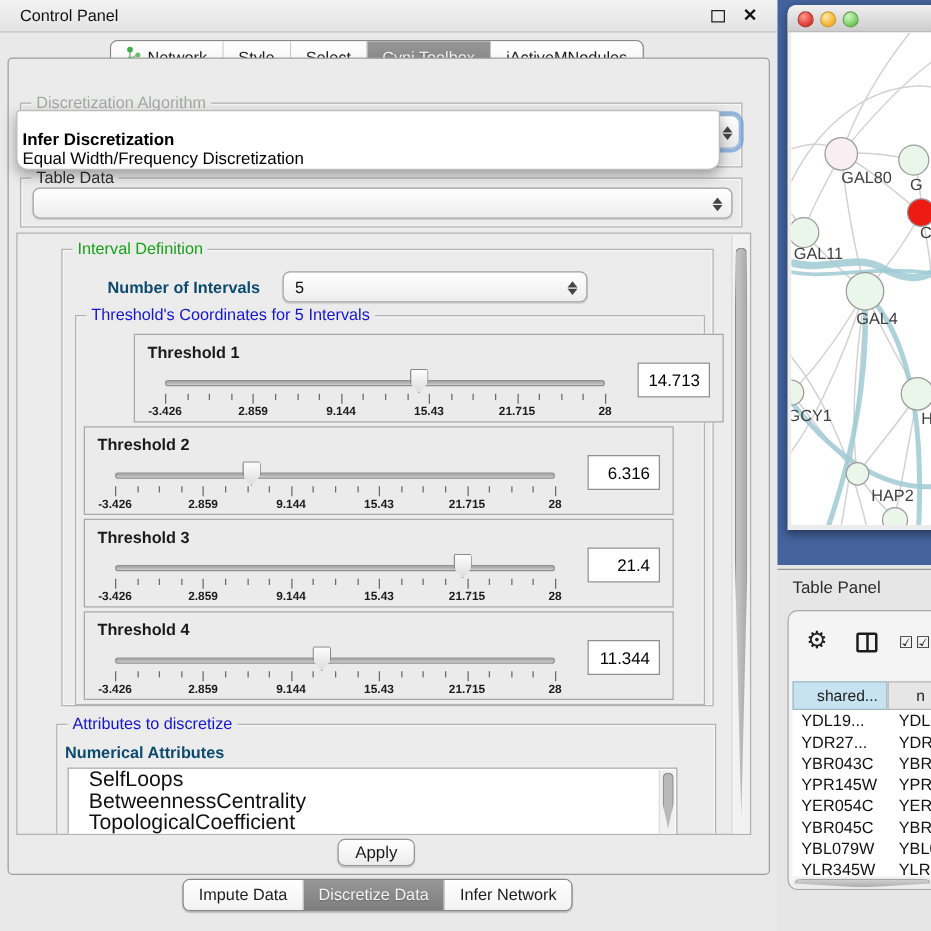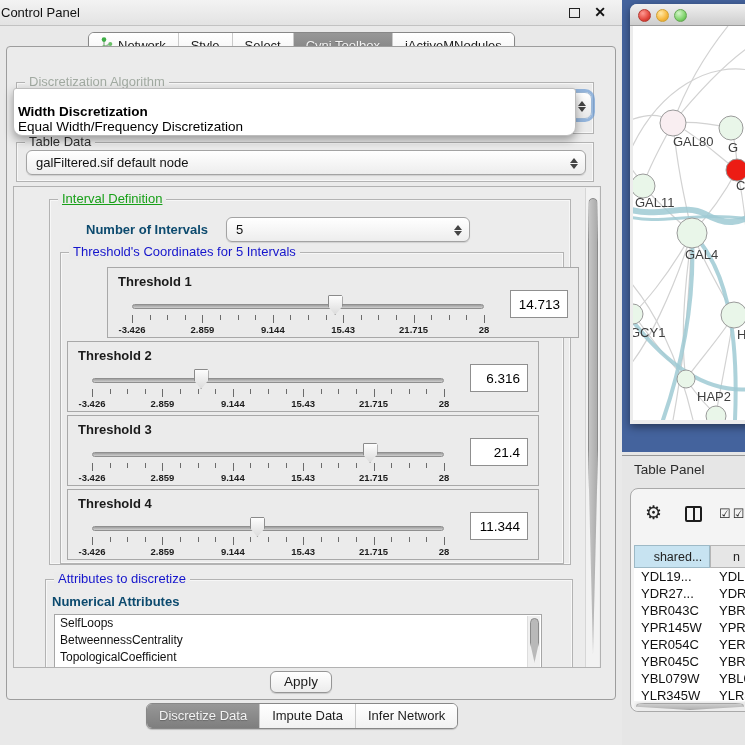--- a/index.html
+++ b/index.html
@@ -4,39 +4,39 @@
 <style>
   html,body{margin:0;padding:0;background:#d8d8d8;}
   *{box-sizing:border-box;}
   .stage{position:relative;width:745px;height:745px;overflow:hidden;background:#e9e9e9;
          font-family:"Liberation Sans",sans-serif;color:#1a1a1a;}
 
   
   #left{position:absolute;left:0;top:0;width:622px;height:745px;background:#e9e9e9;}
   .titlebar{position:absolute;left:0;top:0;width:622px;height:26px;
             background:linear-gradient(#f3f3f3,#e3e3e3);border-bottom:1px solid #c2c2c2;}
-  .wtitle{position:absolute;left:1px;top:5px;font-size:13px;color:#111;}
+  .wtitle{position:absolute;left:16px;top:5px;font-size:13px;color:#111;}
   .float-btn{position:absolute;right:42px;top:8px;width:11px;height:10px;border:1.6px solid #222;background:transparent;}
   .close-btn{position:absolute;right:16px;top:4px;font-size:14px;font-weight:bold;color:#111;}
 
   .segbar{position:absolute;display:flex;border:1px solid #878787;border-radius:6px;overflow:hidden;
           background:#fdfdfd;box-shadow:0 1px 1px rgba(0,0,0,.18);}
   .seg{padding:4px 12px 5px 12px;font-size:13px;color:#1c1c1c;background:linear-gradient(#ffffff,#f2f2f2);
        border-right:1px solid #cacaca;display:flex;align-items:center;gap:5px;white-space:nowrap;}
   .seg:last-child{border-right:none;}
   .seg.sel{background:linear-gradient(#979797,#7e7e7e);color:#f3f3f3;text-shadow:0 1px 1px rgba(0,0,0,.25);}
   #topTabs{top:32px;left:88px;}
   #bottomTabs{top:703px;left:146px;}
 
   .outer-panel{position:absolute;left:6px;top:46px;width:610px;height:654px;
                border:1px solid #9d9d9d;border-radius:4px;background:#ebebeb;}
 
   .group{position:absolute;border:1px solid #b3b3b3;box-shadow:inset 0 0 0 1px rgba(255,255,255,.6);}
   .gtitle{position:absolute;top:-8px;left:8px;background:#ebebeb;padding:0 4px;font-size:13px;line-height:14px;}
-  .gtitle.green{color:var(--title-green,#18a018);text-decoration:underline;}
+  .gtitle.green{color:var(--title-green,#18a018);}
   .gtitle.blue{color:var(--title-blue,#1515cc);}
   .gtitle.dark{color:#2e2e2e;}
   .gtitle.faded{color:rgba(70,90,70,.45);}
 
   .combo{position:absolute;height:25px;border:1px solid #a3a3a3;border-radius:6px;
          background:linear-gradient(#ffffff,#ededed);box-shadow:0 1px 1px rgba(0,0,0,.12);
          font-size:13px;line-height:23px;padding-left:9px;color:#111;}
   .stepper{position:absolute;right:7px;top:4px;width:9px;height:16px;display:flex;flex-direction:column;
            align-items:center;justify-content:center;gap:1px;}
   .stepper i{width:0;height:0;border-left:4px solid transparent;border-right:4px solid transparent;}
@@ -77,21 +77,21 @@
   .tick{position:absolute;top:0;width:1px;background:#6b6b6b;}
   .tick.minor{height:5px;}
   .tick.major{height:8px;}
   .ticklabels{position:absolute;left:24px;top:56px;width:352px;height:11px;}
   .ticklab{position:absolute;transform:translateX(-50%);font-size:9.5px;font-weight:bold;color:#1c1c1c;white-space:nowrap;}
   .valbox{position:absolute;left:402px;top:22px;width:58px;height:28px;background:#fff;border:1px solid #8f8f8f;
           font-size:13.5px;text-align:right;padding:6px 7px 0 0;color:#000;}
 
   
   .listbox{position:absolute;background:#fff;border:1px solid #a6a6a6;overflow:hidden;}
-  .listitem{font-size:12px;color:#111;padding-left:5px;height:17px;line-height:17px;white-space:nowrap;}
+  .listitem{font-size:17px;color:#111;padding-left:16px;height:17px;line-height:17px;white-space:nowrap;}
   .list-vscroll{position:absolute;right:1px;top:1px;width:13px;bottom:1px;background:#f0f0f0;border-left:1px solid #ddd;}
   .list-vscroll .thumb{position:absolute;left:2px;top:2px;width:9px;height:42%;border-radius:5px;background:#b9b9b9;}
 
   .apply-btn{position:absolute;left:270px;top:671px;width:62px;height:22px;border:1px solid #969696;border-radius:6px;
              background:linear-gradient(#ffffff,#ececec);font-size:13.5px;text-align:center;line-height:20px;
              box-shadow:0 1px 1px rgba(0,0,0,.15);}
 
   
   #right{position:absolute;left:622px;top:0;width:123px;height:745px;background:#e6e6e6;}
   .blue-frame{position:absolute;left:0;top:0;width:123px;height:452px;background:var(--frame-blue,#44639d);}
@@ -175,29 +175,28 @@
       <span class="stepper">
           <i class="up"></i>
           <i class="dn"></i>
         </span>
     </div>
 
     <div class="group" style="left:16px;top:142px;width:578px;height:40px;">
       <span class="gtitle dark">Table Data</span>
     </div>
     <div class="combo" style="left:26px;top:150px;width:560px;">
-      <span>galFiltered.sif default node</span>
       <span class="stepper">
           <i class="up"></i>
           <i class="dn"></i>
         </span>
     </div>
 
     <div class="popup">
-      <div class="opt b">Width Discretization</div>
+      <div class="opt b">Infer Discretization</div>
       <div class="opt r">Equal Width/Frequency Discretization</div>
     </div>
 
     <div class="viewport">
 
       <div class="group" style="left:35px;top:12px;width:522px;height:366px;">
         <span class="gtitle green">Interval Definition</span>
 
         <span class="lbl-bold" style="left:36px;top:22px;">Number of Intervals</span>
         <div class="combo" style="left:176px;top:17px;width:244px;">
@@ -379,25 +378,25 @@
       </div>
 
       <div class="vscroll">
           <div class="thumb"></div>
         </div>
     </div>
 
     <div class="apply-btn">Apply</div>
 
     <div class="segbar" id="bottomTabs">
+        <div class="seg">
+          <span>Impute Data</span>
+        </div>
         <div class="seg sel">
           <span>Discretize Data</span>
-        </div>
-        <div class="seg">
-          <span>Impute Data</span>
         </div>
         <div class="seg">
           <span>Infer Network</span>
         </div>
       </div>
   </div>
 
   <div id="right">
     <div class="blue-frame">
       <div class="macwin">

